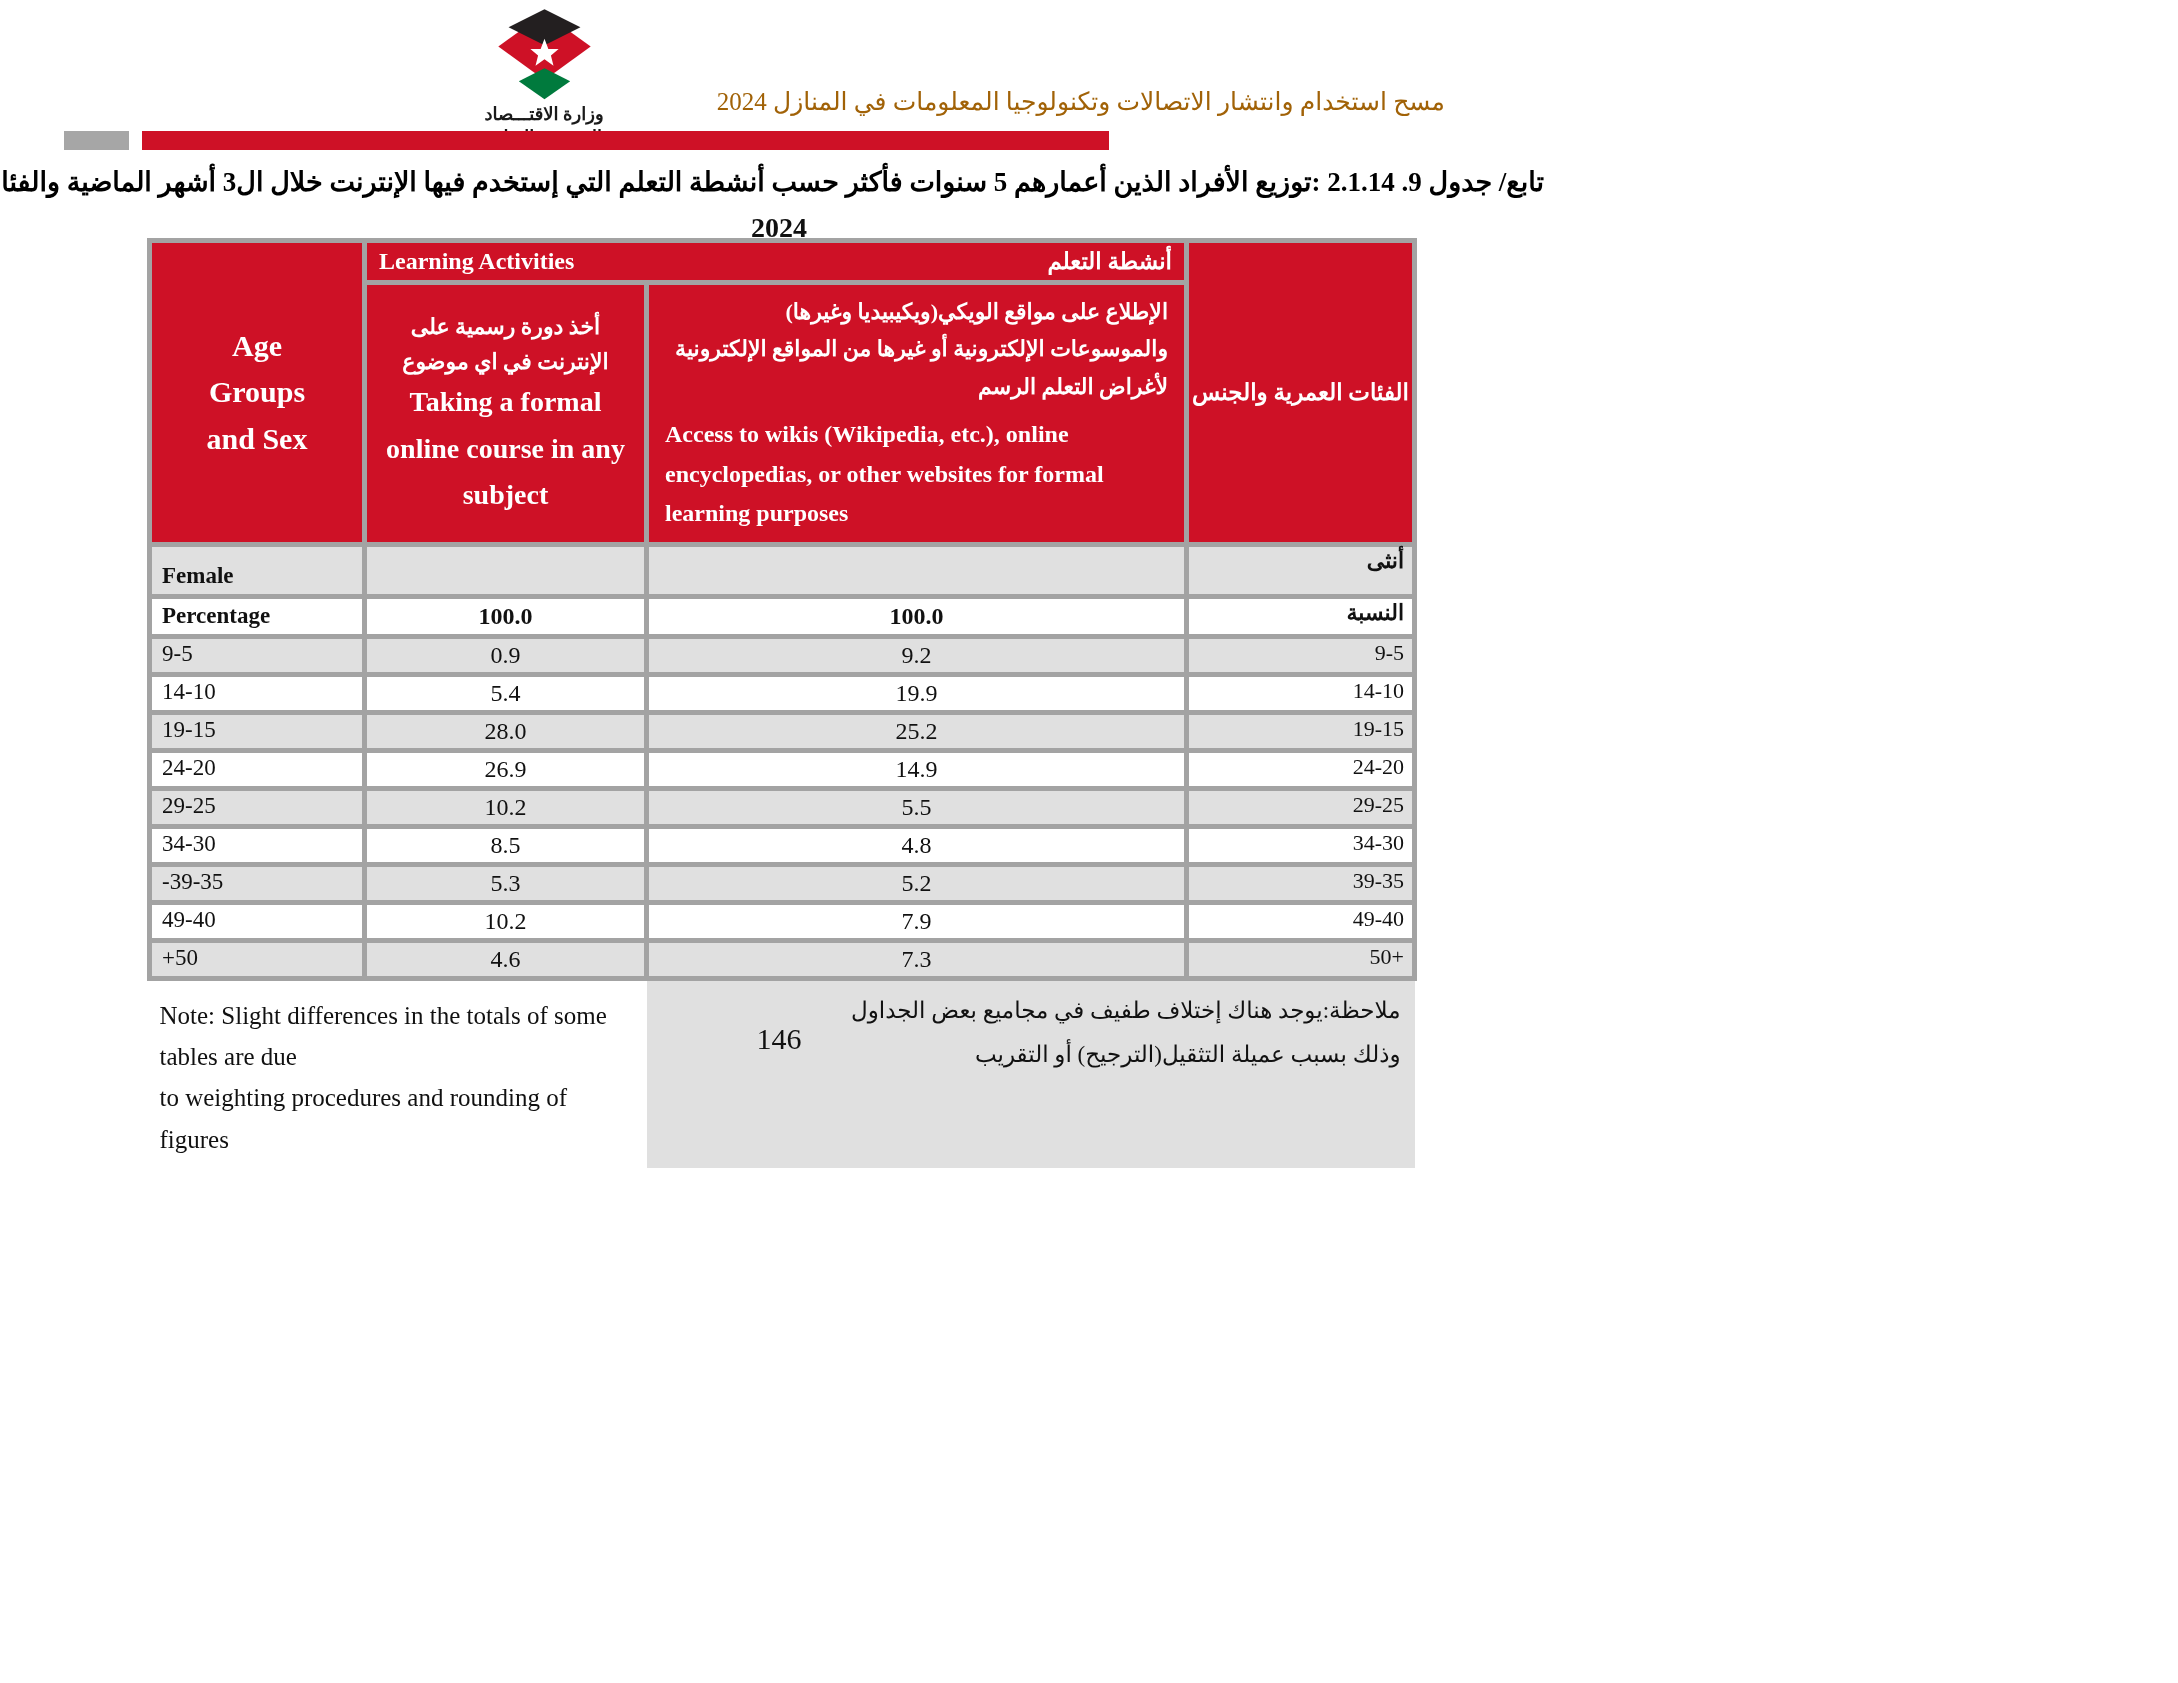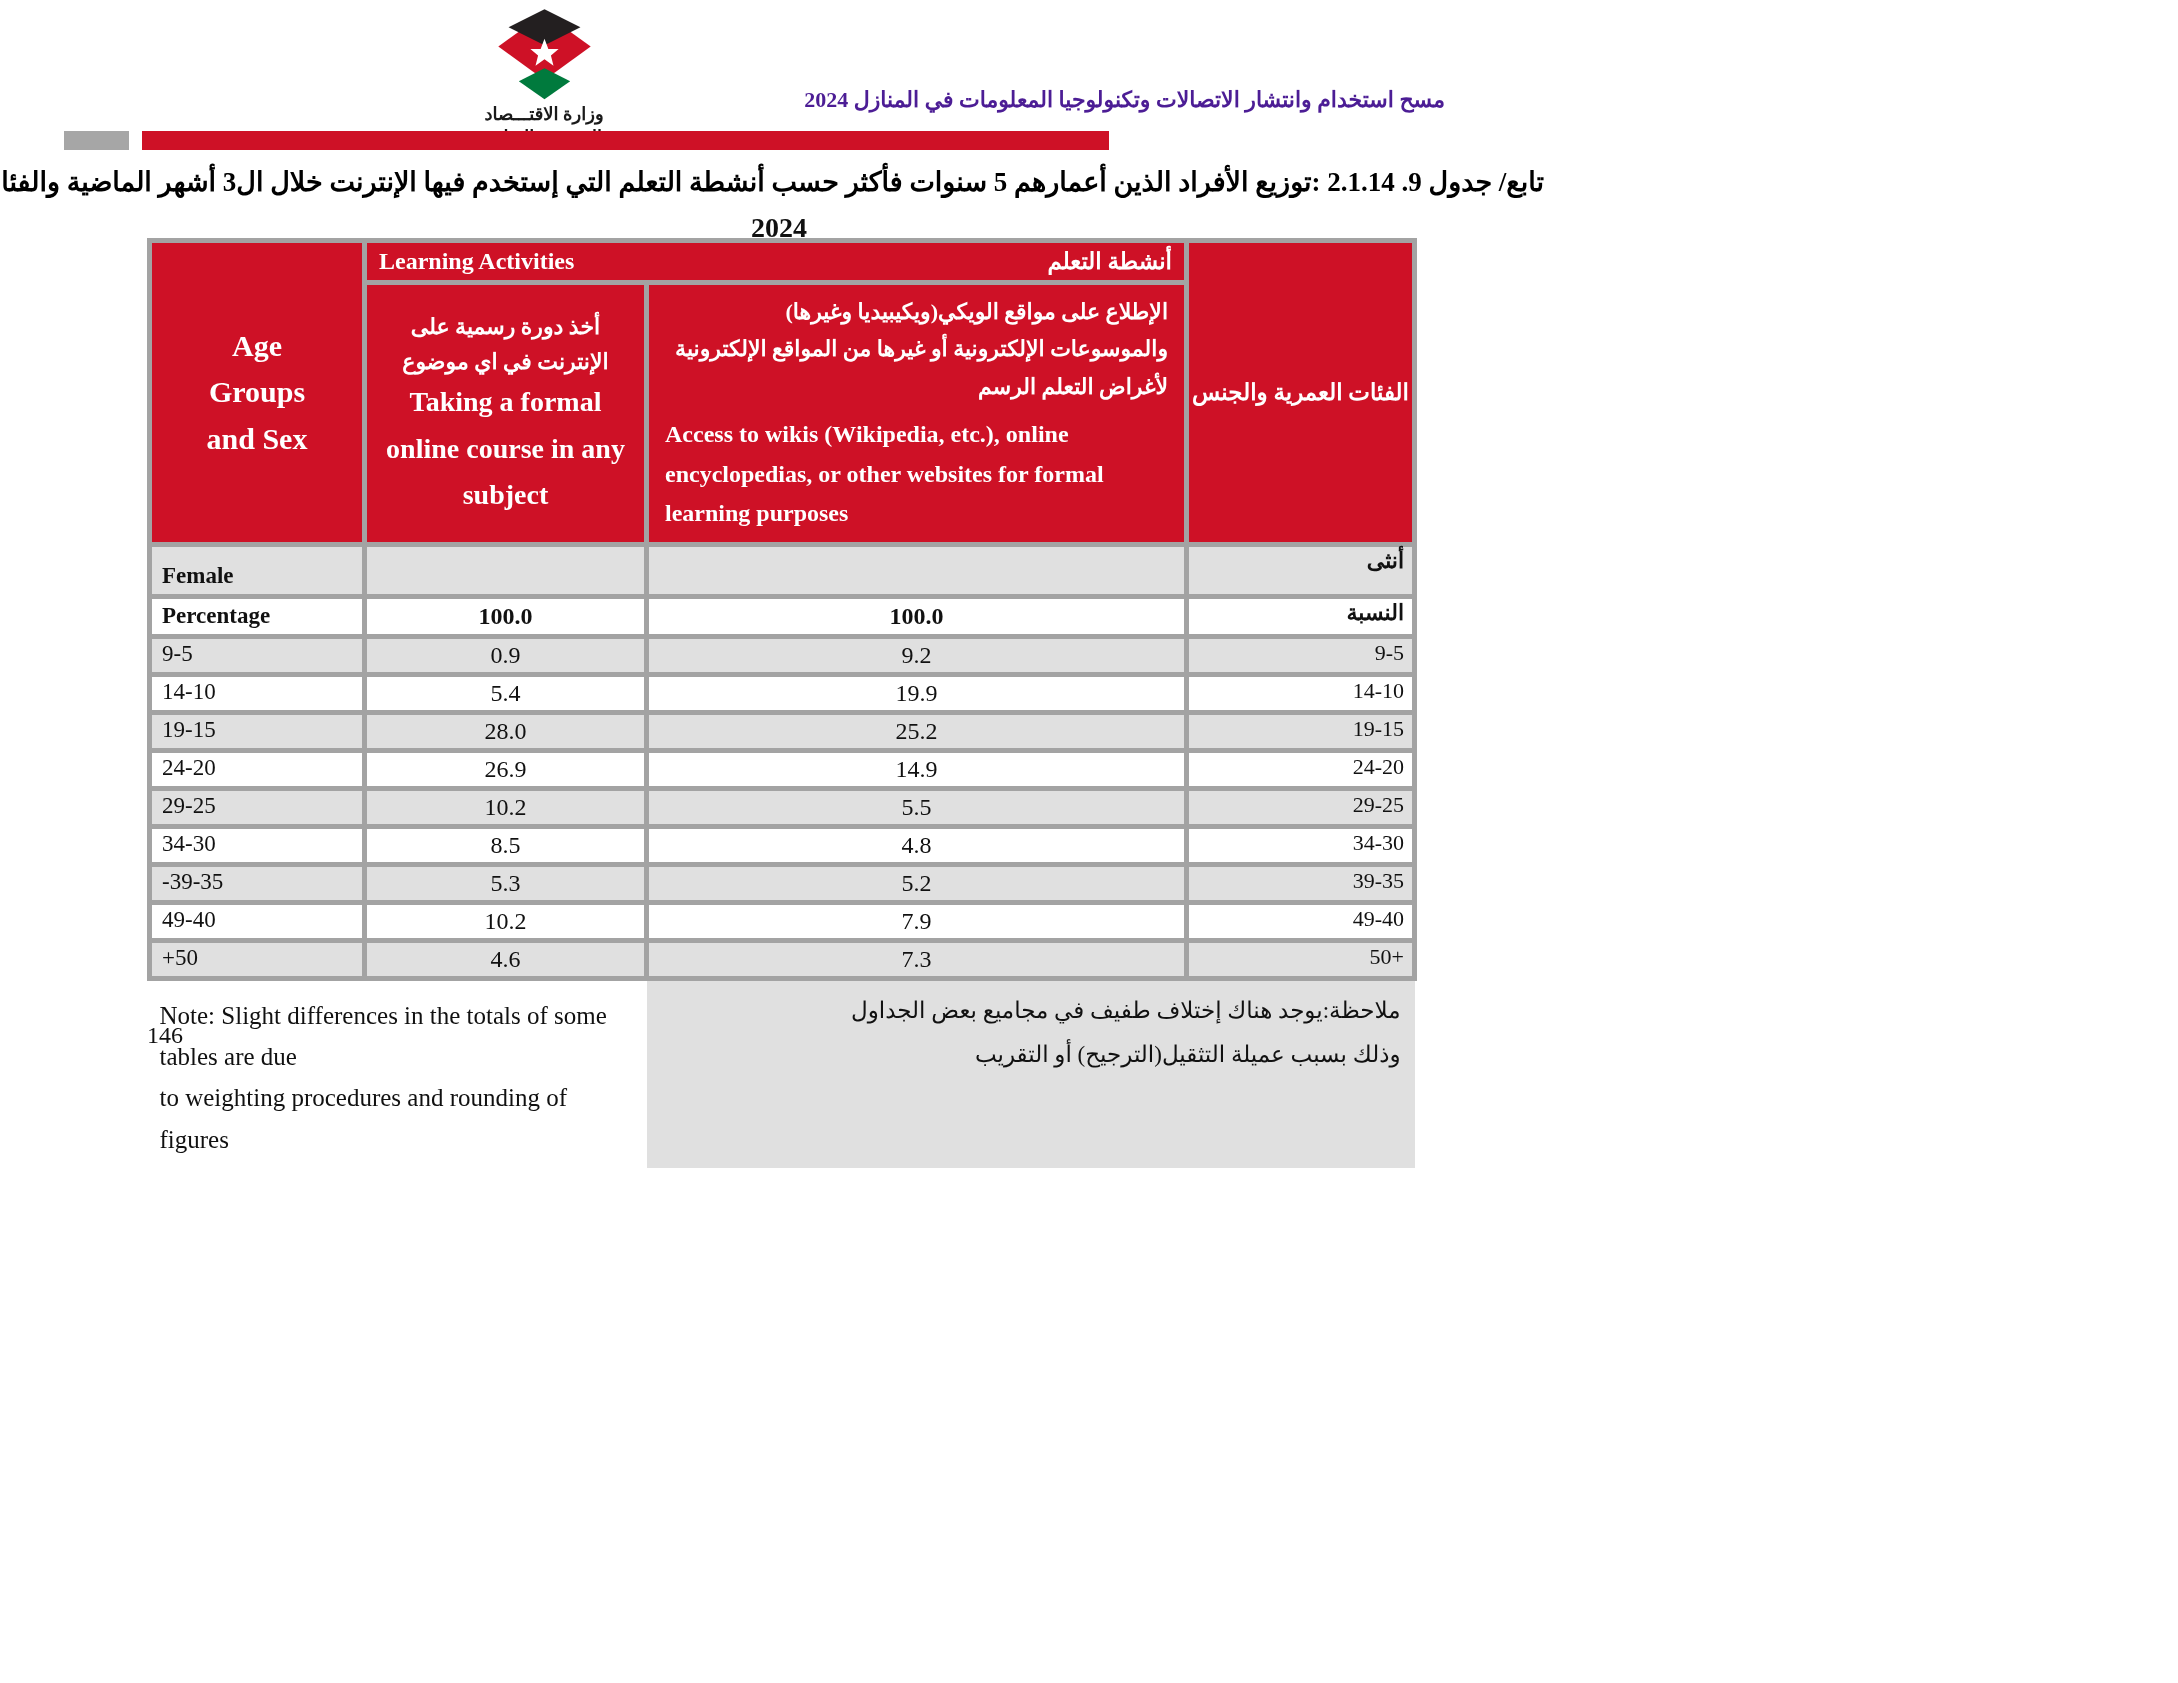--- a/index.html
+++ b/index.html
@@ -8,21 +8,21 @@
     width: 2178px; height: 1683px; position: relative; overflow: hidden;
     font-family: "Liberation Serif", "DejaVu Serif", serif; color: #111;
   }
 
   
   .logo-wrap { position: absolute; left: 450px; top: 8px; width: 188px; text-align: center; }
   .logo-wrap svg { display: block; margin: 0 auto; }
   .logo-text { font-weight: bold; font-size: 18px; line-height: 1.25; color: #1a1a1a; direction: rtl; }
 
   .survey-title { position: absolute; top: 87px; right: 733px; direction: rtl;
-    font-weight: bold; font-size: 22px; white-space: nowrap; color: #4c1d95; }
+    font-weight: normal; font-size: 25px; white-space: nowrap; color: #a16207; }
 
   .bar-gray { position: absolute; left: 64px; top: 131px; width: 65px; height: 19px; background: #a6a6a6; }
   .bar-red  { position: absolute; left: 142px; top: 131px; width: 967px; height: 19px; background: #ce1126; }
 
   .table-title { position: absolute; top: 166px; right: 634px; direction: rtl;
     font-weight: bold; font-size: 27px; white-space: nowrap; color: #000; }
   .year-line { position: absolute; left: 147px; top: 212px; width: 1264px; text-align: center;
     font-weight: bold; font-size: 28px; }
 
   
@@ -69,21 +69,21 @@
   td.c-val   { text-align: center; font-size: 24px; }
   td.c-ar    { direction: rtl; text-align: right; vertical-align: top; padding: 1px 8px 0 2px; font-size: 22px; }
 
   
   tr.notes td { border: none; vertical-align: top; }
   td.note-en { background: #ffffff; padding: 14px 8px 8px 10px; font-size: 25px; line-height: 1.65; }
   td.note-ar { background: #e0e0e0; direction: rtl; text-align: right;
     padding: 8px 14px 8px 8px; font-size: 23px; line-height: 1.9; }
 
   .page-number { position: absolute; left: 147px; top: 1022px; width: 1264px;
-    font-size: 24px; font-family: Liberation Serif, serif; }
+    text-align: center; font-size: 30px; font-family: Liberation Serif, serif; }
 </style>
 </head>
 <body>
 
 <div class="logo-wrap">
   <svg width="131" height="95" viewBox="0 0 100 74">
     <polygon points="50,4 86,30 50,56 14,30" fill="#ce1126"></polygon>
     <polygon points="50,1 78,15 50,29 22,15" fill="#231f20"></polygon>
     <polygon points="50,47 70,57 50,71 30,57" fill="#007a3d"></polygon>
     <polygon points="50,24 53,32 61,32 55,37 57,45 50,40 43,45 45,37 39,32 47,32" fill="#ffffff"></polygon>

